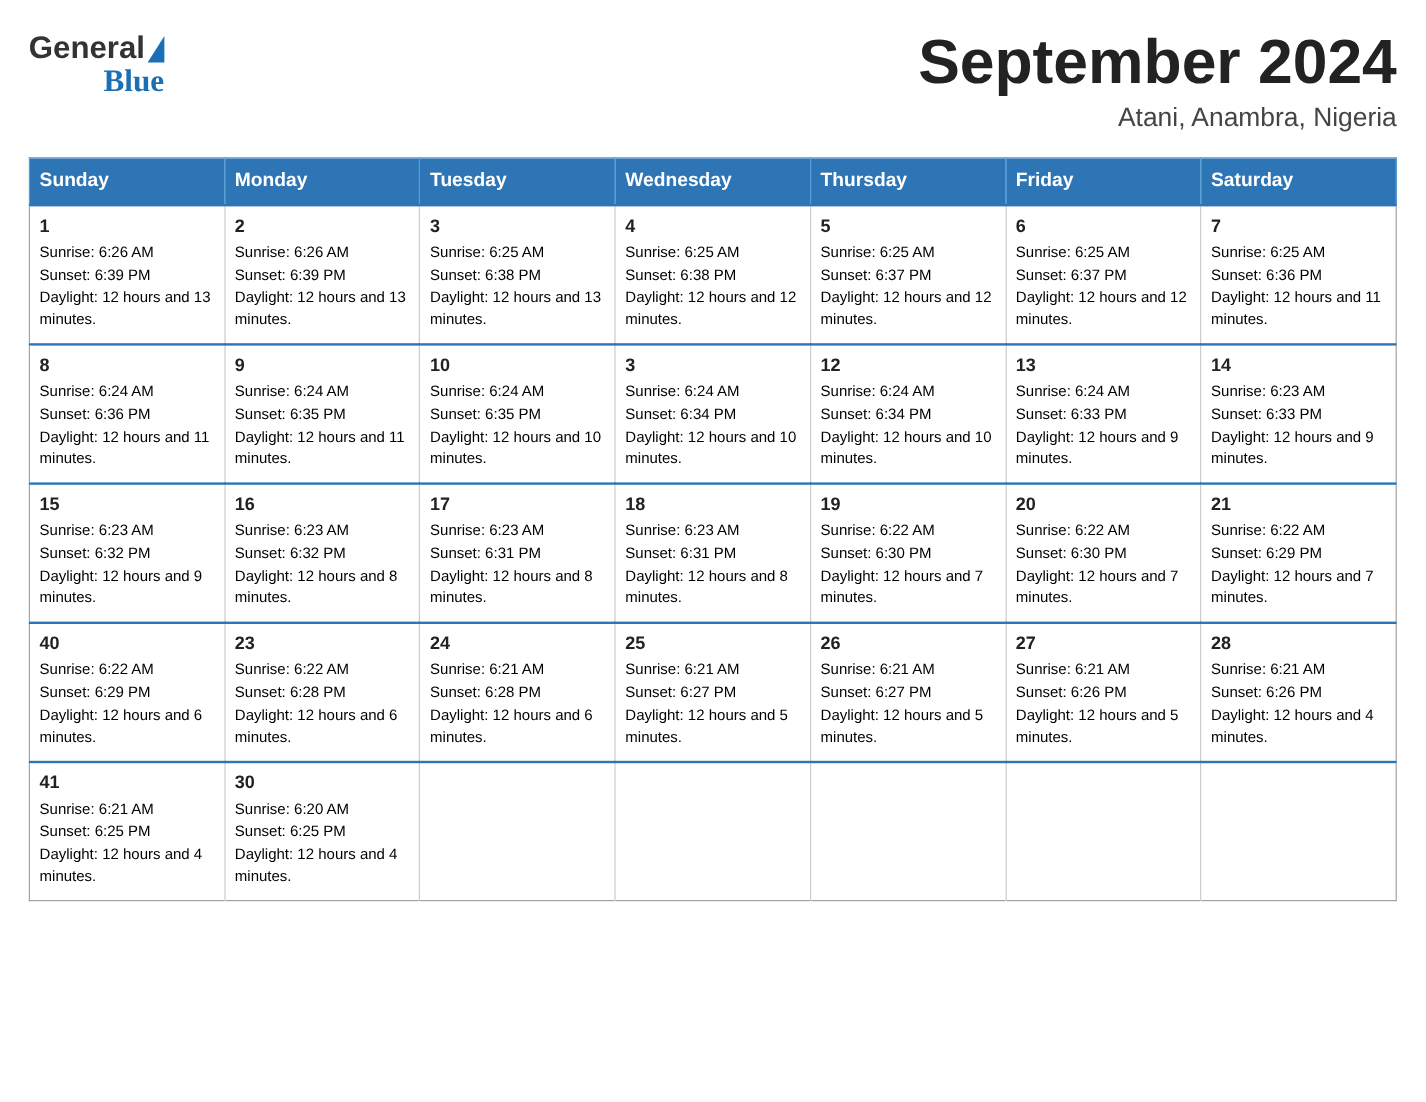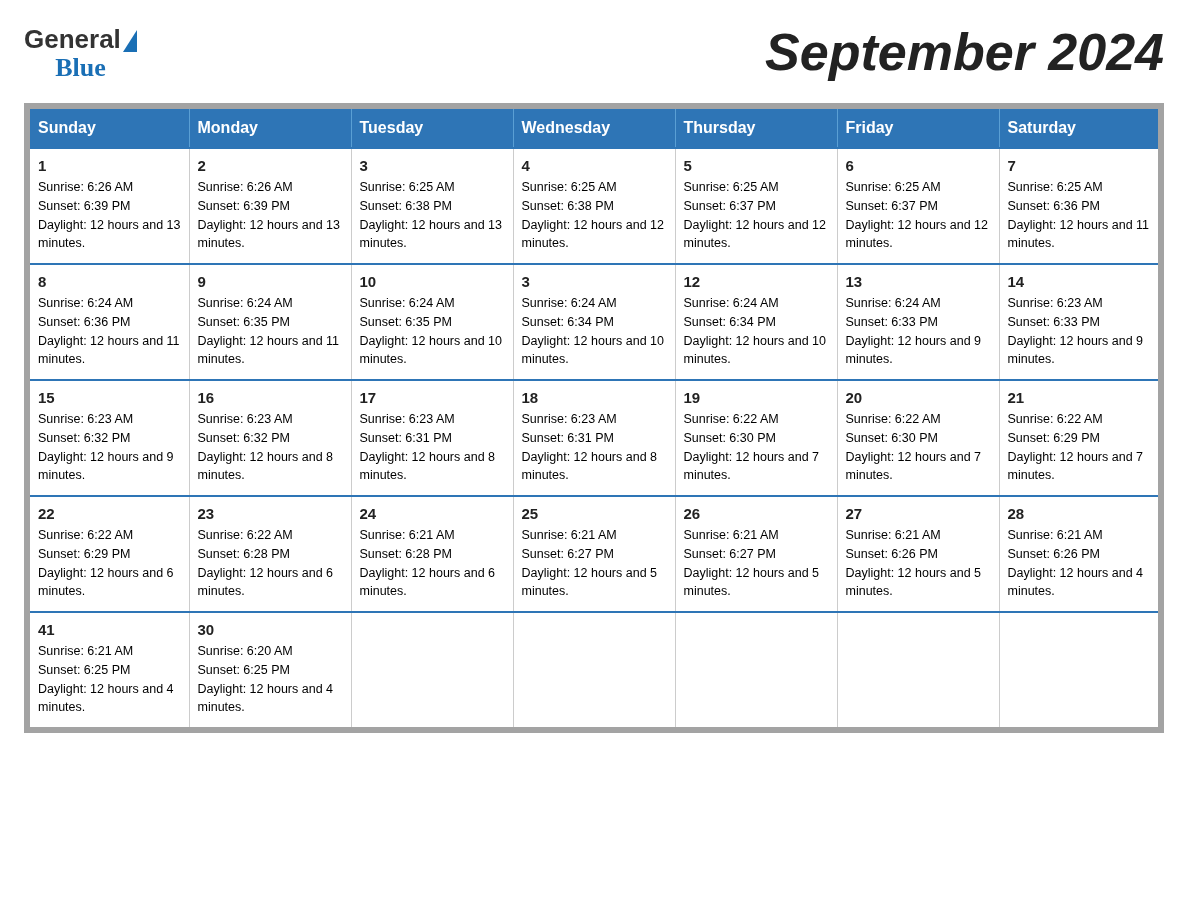--- a/index.html
+++ b/index.html
@@ -12,21 +12,21 @@
     }
     .header {
       display: flex;
       justify-content: space-between;
       align-items: flex-start;
       margin-bottom: 20px;
     }
     .logo {
       display: flex;
       flex-direction: column;
-      align-items: center;
+      align-items: flex-end;
     }
     .logo-top {
       display: flex;
       align-items: center;
     }
     .logo-text-general {
       font-size: 26px;
       font-weight: bold;
       color: #333;
     }
@@ -46,31 +46,30 @@
       font-family: Liberation Serif, serif;
     }
     .title-section {
       text-align: right;
     }
     .month-title {
       font-size: 52px;
       font-weight: bold;
       color: #222;
       line-height: 1.1;
-      font-style: italic;
     }
     .location {
       font-size: 22px;
       color: #444;
       margin-top: 4px;
     }
     .calendar {
       width: 100%;
       border-collapse: collapse;
-      border: 6px solid #a3a3a3;
+      border: 1px solid #a3a3a3;
       padding-left: 44px;
     }
     .calendar thead tr {
       background-color: #2e75b6;
     }
     .calendar thead th {
       color: #fff;
       font-size: 16px;
       font-weight: bold;
       padding: 10px 8px;
@@ -114,20 +113,21 @@
 <div class="header">
   <div class="logo">
     <div class="logo-top">
       <span class="logo-text-general">General</span>
       <div class="logo-triangle"></div>
     </div>
     <span class="logo-text-blue">Blue</span>
   </div>
   <div class="title-section">
     <div class="month-title">September 2024</div>
+    <div class="location">Atani, Anambra, Nigeria</div>
   </div>
 </div>
 
 <table class="calendar">
   <thead>
     <tr>
     <th>Sunday</th>
         <th>Monday</th>
         <th>Tuesday</th>
         <th>Wednesday</th>
@@ -222,21 +222,21 @@
           <span class="day-number">20</span>
         <div class="day-info">Sunrise: 6:22 AM<br>Sunset: 6:30 PM<br>Daylight: 12 hours and 7 minutes.</div>
         </td>
         <td>
           <span class="day-number">21</span>
         <div class="day-info">Sunrise: 6:22 AM<br>Sunset: 6:29 PM<br>Daylight: 12 hours and 7 minutes.</div>
         </td>
       </tr>
       <tr>
         <td>
-          <span class="day-number">22</span>
+          <span class="day-number">40</span>
         <div class="day-info">Sunrise: 6:22 AM<br>Sunset: 6:29 PM<br>Daylight: 12 hours and 6 minutes.</div>
         </td>
         <td>
           <span class="day-number">23</span>
         <div class="day-info">Sunrise: 6:22 AM<br>Sunset: 6:28 PM<br>Daylight: 12 hours and 6 minutes.</div>
         </td>
         <td>
           <span class="day-number">24</span>
         <div class="day-info">Sunrise: 6:21 AM<br>Sunset: 6:28 PM<br>Daylight: 12 hours and 6 minutes.</div>
         </td>

